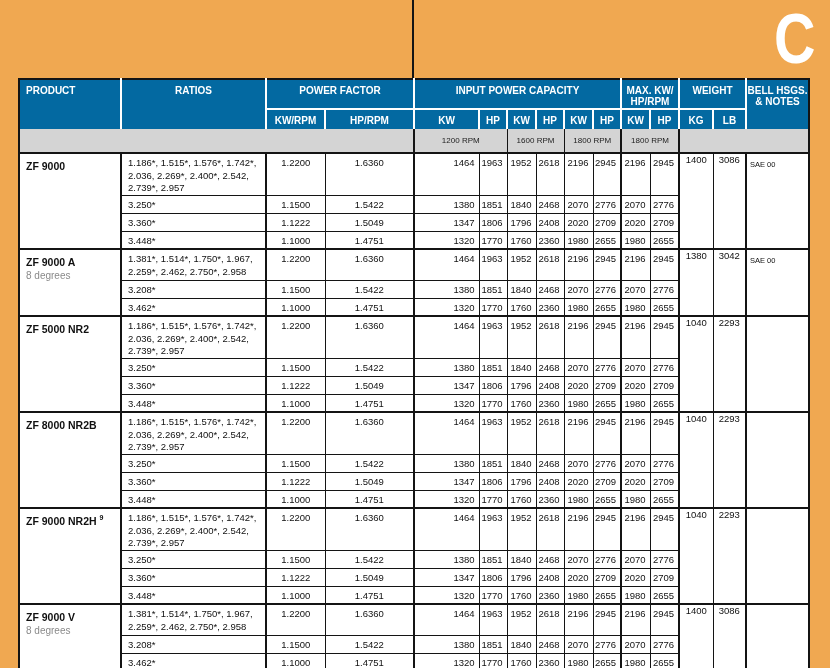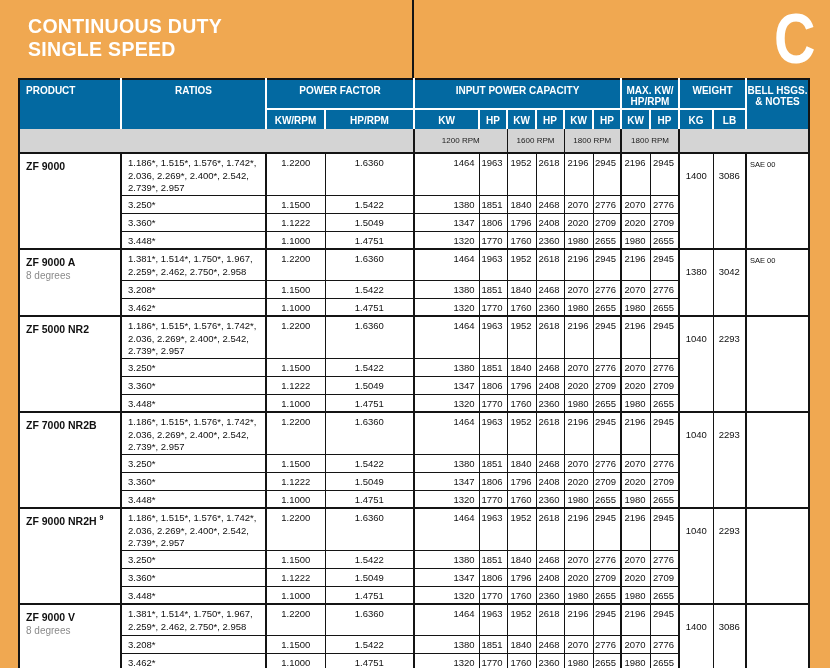--- a/index.html
+++ b/index.html
@@ -41,38 +41,34 @@
   tr.tr3 { height: 41px; }
   tr.tr2 { height: 31px; }
   tr.trs { height: 18px; }
   td.p { text-align: left; padding-left: 6px; padding-right: 2px; border-radius: 21px; }
   .pname { font-weight: bold; font-size: 10.5px; line-height: 12px; }
   .pname sup { font-size: 7px; }
   .psub { color: #8A8A8A; font-size: 10px; line-height: 12px; padding-top: 2px; }
   td.r { text-align: left; padding-left: 6px; padding-right: 3px; line-height: 12.5px; }
   td.f { text-align: center; }
   td.n { text-align: right; padding-right: 4px; }
-  td.w { text-align: center; padding-top: 16px; }
+  td.w { text-align: center; padding-top: 0; }
   td.o { font-size: 7.5px; padding-left: 3px; padding-top: 5px; text-align: left; }
   .b2 { border-left-width: 2px !important; }
   
   .after { position: relative; height: 10px; }
   .tri { position: absolute; top: 0; width: 0; height: 0;
          border-left: 7px solid transparent; border-right: 7px solid transparent;
          border-top: 7px solid #141414; }
   .foldb { position: absolute; left: 394px; top: 0; width: 2px; height: 10px; background: #141414; }
 </style>
 </head>
 <body>
 
 <div class="banner">
-  <div class="btitle">
-    <div>CONTINUOUS DUTY</div>
-    <div>SINGLE SPEED</div>
-  </div>
   <div class="bletter">C</div>
   <div class="bfold"></div>
 </div>
 
 <div class="strip sl"></div>
 <div class="strip sr"></div>
 
 <div id="page">
 <table>
 <colgroup>
@@ -295,21 +291,21 @@
   <td class="n">1760</td>
   <td class="n">2360</td>
   <td class="n">1980</td>
   <td class="n">2655</td>
   <td class="n b2">1980</td>
   <td class="n">2655</td>
 </tr>
 
 <tr class="st tr3">
   <td class="p" rowspan="4">
-    <div class="pname"><span>ZF 7000 NR2B</span><sup></sup></div>
+    <div class="pname"><span>ZF 8000 NR2B</span><sup></sup></div>
     <div class="psub"></div>
   </td>
   <td class="r b2">1.186*, 1.515*, 1.576*, 1.742*, 2.036, 2.269*, 2.400*, 2.542, 2.739*, 2.957</td>
   <td class="f b2">1.2200</td>
   <td class="f">1.6360</td>
   <td class="n b2">1464</td>
   <td class="n">1963</td>
   <td class="n">1952</td>
   <td class="n">2618</td>
   <td class="n">2196</td>

